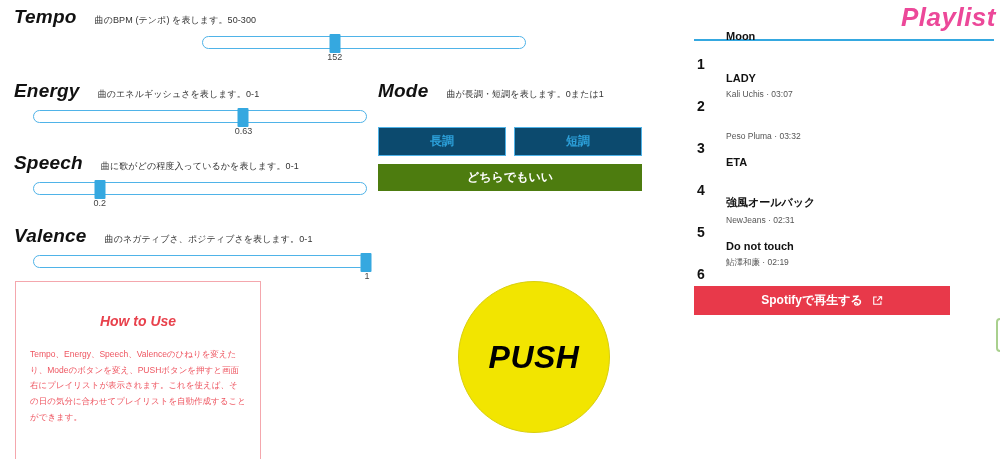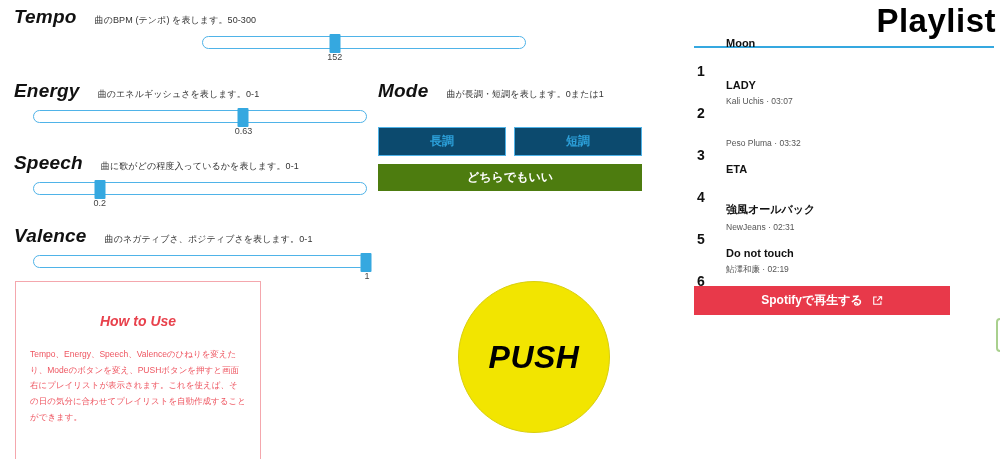--- a/index.html
+++ b/index.html
@@ -106,22 +106,22 @@
     display: flex; align-items: center; justify-content: center;
     font-family: "Liberation Sans", sans-serif;
     font-size: 32px; font-weight: bold; font-style: italic;
     color: #000000; letter-spacing: .5px;
   }
 
   
   .panel { position: absolute; left: 694px; top: 0; width: 306px; height: 459px; }
   .pl-title {
     text-align: right;
-    font-size: 33px; font-weight: bold; 
-    color: #000000;
+    font-size: 26px; font-weight: bold; font-style: italic;
+    color: #ec4899;
     margin: 2px 4px 0 0; letter-spacing: .5px;
   }
   .pl-divider { height: 2px; background: #35a8e0; margin-top: 6px; width: 300px; }
 
   .track {
     display: flex; align-items: center;
     gap: 18px; height: 38px; margin-top: 4px;
     cursor: pointer;
   }
   .track-num {

